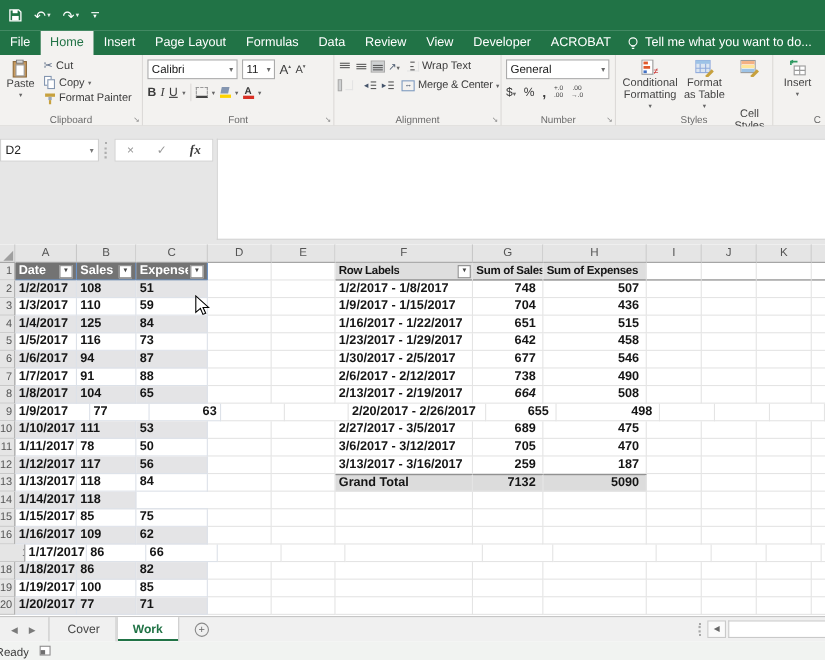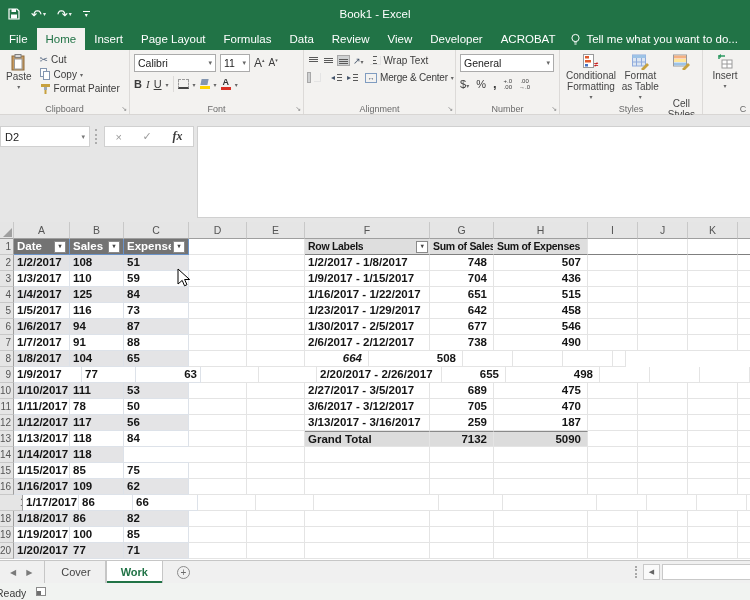--- a/index.html
+++ b/index.html
@@ -145,21 +145,20 @@
         <svg width="12" height="12" viewBox="0 0 12 12">
             <path d="M1 1h8l2 2v8H1z" fill="none" stroke="#fff" stroke-width="1.2"></path>
             <rect x="3" y="6.5" width="6" height="4" fill="#fff"></rect>
             <rect x="3.5" y="1" width="4.5" height="3" fill="#fff"></rect>
           </svg>
       </span>
       <span class="qbtn">↶<span class="mini">▾</span></span>
       <span class="qbtn">↷<span class="mini">▾</span></span>
       <span class="qat-more"><b></b>▾</span>
     </div>
-    <div class="wtitle">Book1 - Excel</div>
   </div>
 
   <div class="tabrow">
     <div id="ribbonTabs" style="display:flex;align-items:stretch;">
         <div class="rtab">File</div>
         <div class="rtab active">Home</div>
         <div class="rtab">Insert</div>
         <div class="rtab">Page Layout</div>
         <div class="rtab">Formulas</div>
         <div class="rtab">Data</div>
@@ -546,20 +545,21 @@
         <div class="gc c" style="width: 50px;"></div>
         <div class="gc c" style="width: 13px;"></div>
       </div>
       <div class="grow">
         <div class="gc rh" style="width: 14px;">8</div>
         <div class="gc c tc band" style="width: 56px;">1/8/2017</div>
         <div class="gc c tc band" style="width: 54px;">104</div>
         <div class="gc c tc band" style="width: 65px;">65</div>
         <div class="gc c" style="width: 58px;"></div>
         <div class="gc c" style="width: 58px;"></div>
+        <div class="gc c" style="width: 125px;">2/13/2017 - 2/19/2017</div>
         <div class="gc c num" style="width: 64px; font-style: italic;">664</div>
         <div class="gc c num" style="width: 94px;">508</div>
         <div class="gc c" style="width: 50px;"></div>
         <div class="gc c" style="width: 50px;"></div>
         <div class="gc c" style="width: 50px;"></div>
         <div class="gc c" style="width: 13px;"></div>
       </div>
       <div class="grow">
         <div class="gc rh" style="width: 14px;">9</div>
         <div class="gc c tc" style="width: 68px;">1/9/2017</div>

